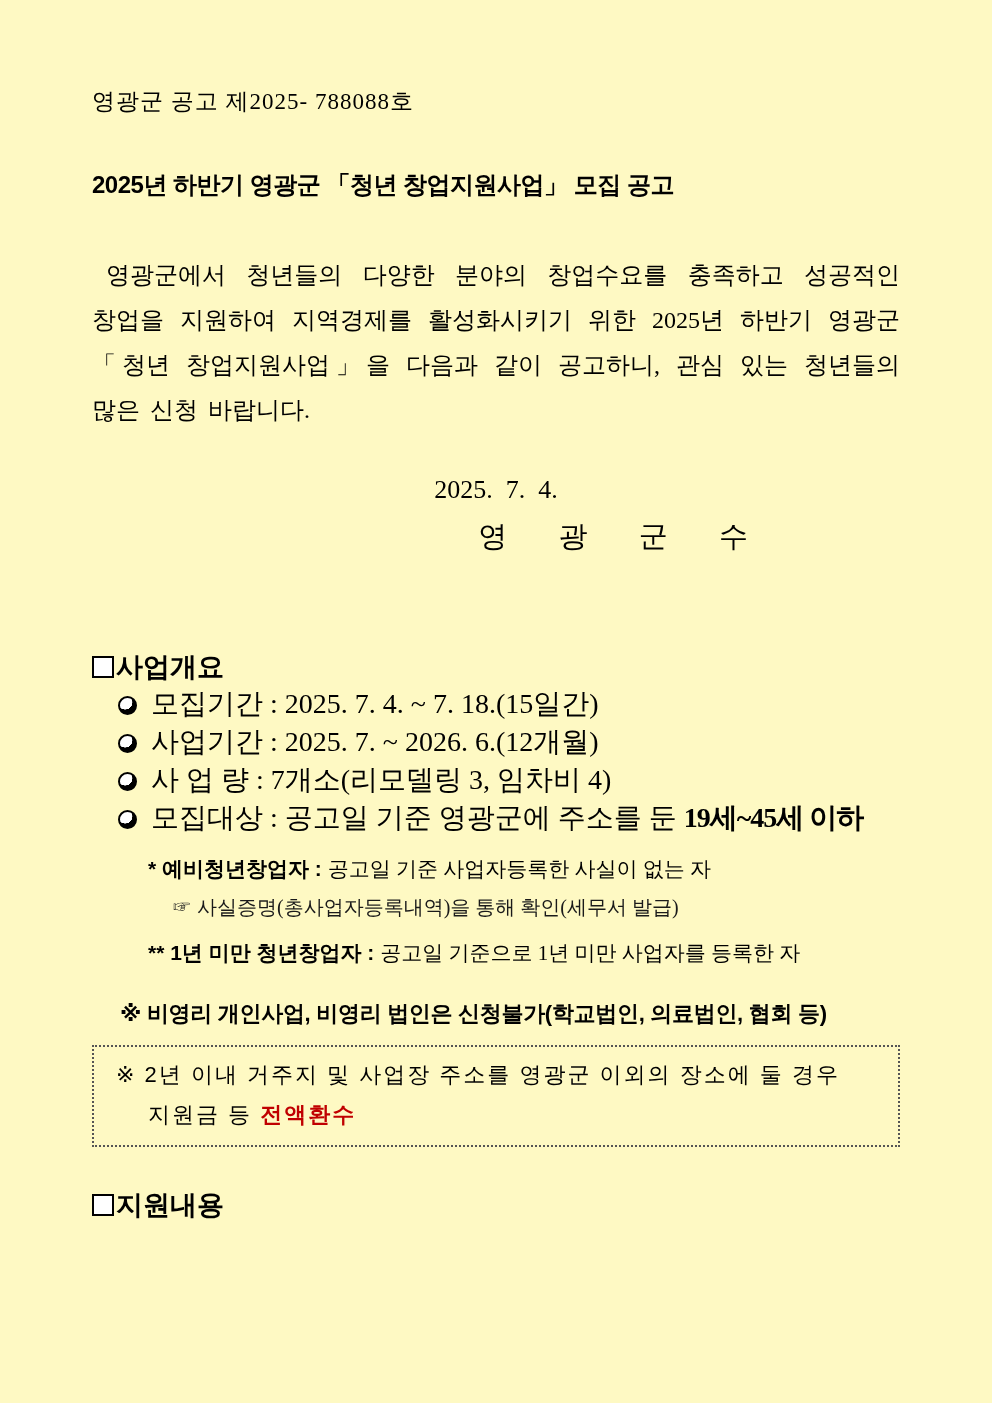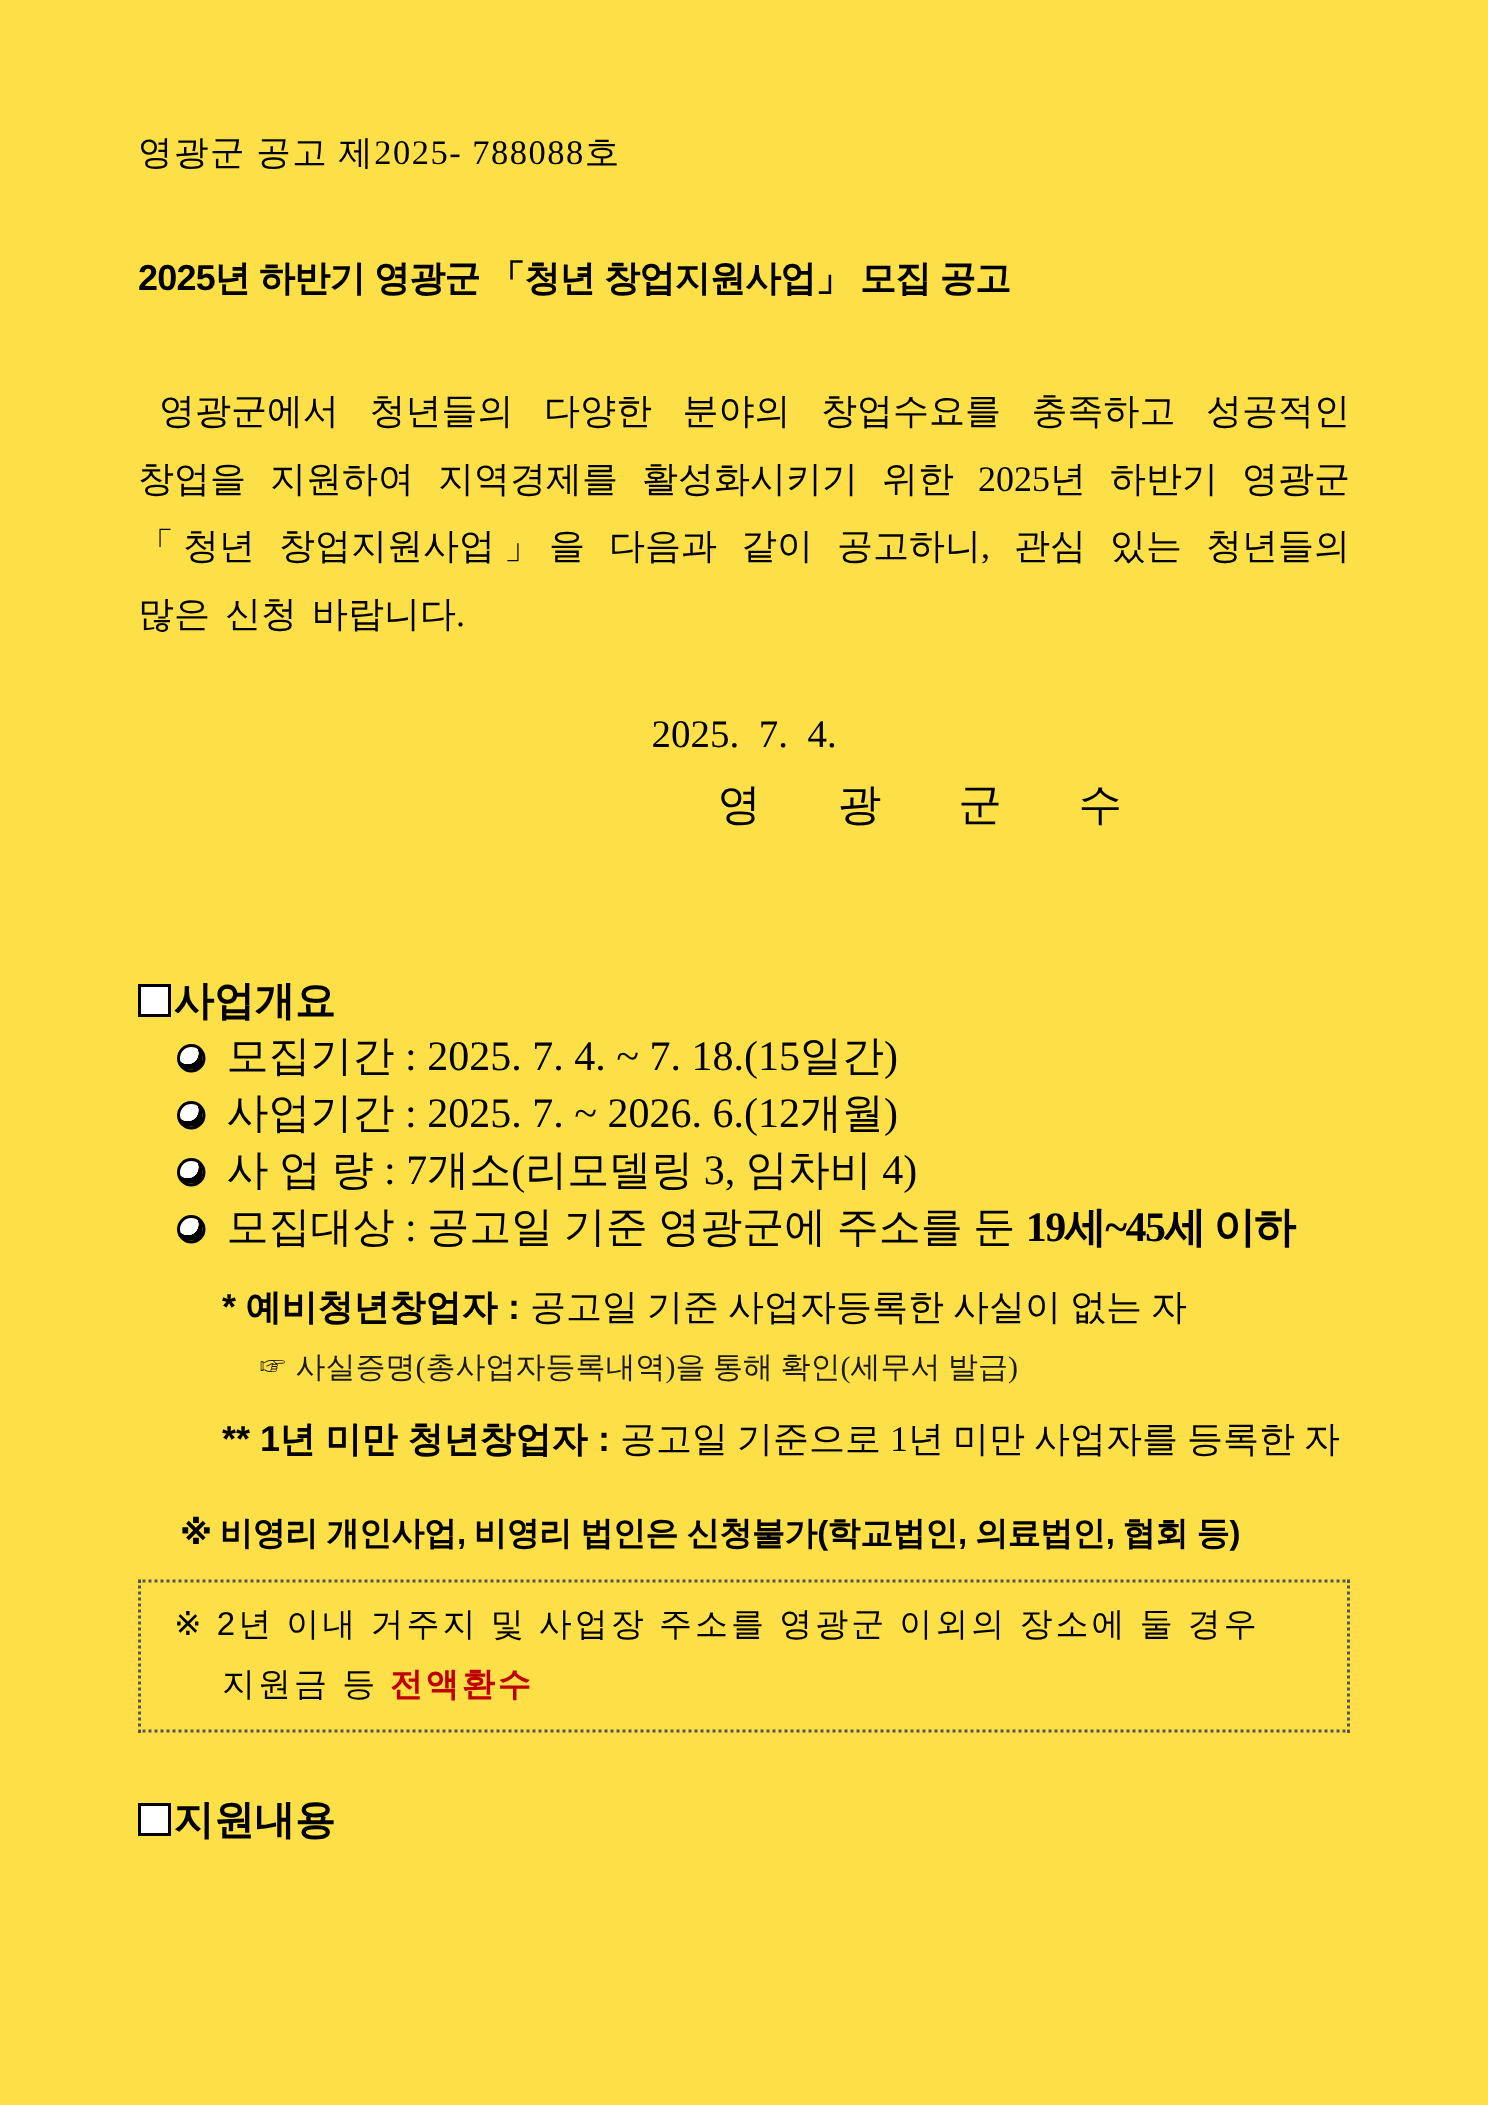--- a/index.html
+++ b/index.html
@@ -1,17 +1,17 @@
 <!DOCTYPE html>
 <html><head>
 <meta charset="utf-8">
 <style>
   html,body { margin:0; padding:0; background:#e8e8e8; }
   .page {
-    width:992px; height:1403px; margin:0 auto; background:#fde047;
+    width:992px; height:1403px; margin:0 auto; background:#fef9c3;
     box-sizing:border-box; padding:86px 92px 0 92px; overflow:hidden;
     font-family:"Liberation Serif","DejaVu Serif",serif; color:#000;
   }
   .doc-number { font-size:23px; letter-spacing:1px; }
   .title {
     margin-top:52px; text-align:left; white-space:nowrap;
     font-family:"Liberation Sans","DejaVu Sans",sans-serif;
     font-weight:700; font-size:24px; letter-spacing:-0.5px;
   }
   .intro { margin-top:52px; font-size:24px; line-height:45px; word-spacing:4px; }
@@ -35,21 +35,21 @@
   #support-heading  { margin-top:40px; }
   .bullet-row { margin:0 0 0 26px; font-size:28px; white-space:nowrap; }
   .bullet-icon {
     display:inline-block; width:19px; height:19px; border-radius:50%;
     border:2px solid #000; box-sizing:border-box;
     background:radial-gradient(circle at 34% 28%, #fff 49%, #000 51%);
     margin-right:14px; vertical-align:-2px;
   }
   .b { font-weight:700; letter-spacing:-1px; }
   .target-detail { margin:12px 0 0 162px; font-size:22px; white-space:nowrap; }
-  .footnote { margin:18px 0 0 56px; font-size:24px; white-space:nowrap; }
+  .footnote { margin:18px 0 0 56px; font-size:21px; white-space:nowrap; }
   .footnote .label {
     font-family:"Liberation Sans","DejaVu Sans",sans-serif; font-weight:700;
   }
   .fn-ref { margin:11px 0 0 80px; font-size:20px; color:#1a1a1a; white-space:nowrap; }
   .nonprofit {
     margin:32px 0 0 28px; font-size:22px; letter-spacing:-0.3px; white-space:nowrap;
     font-family:"Liberation Sans","DejaVu Sans",sans-serif; font-weight:600;
   }
   .warning-box {
     margin-top:16px; border:2px dotted #555; padding:8px 14px 10px 22px;

